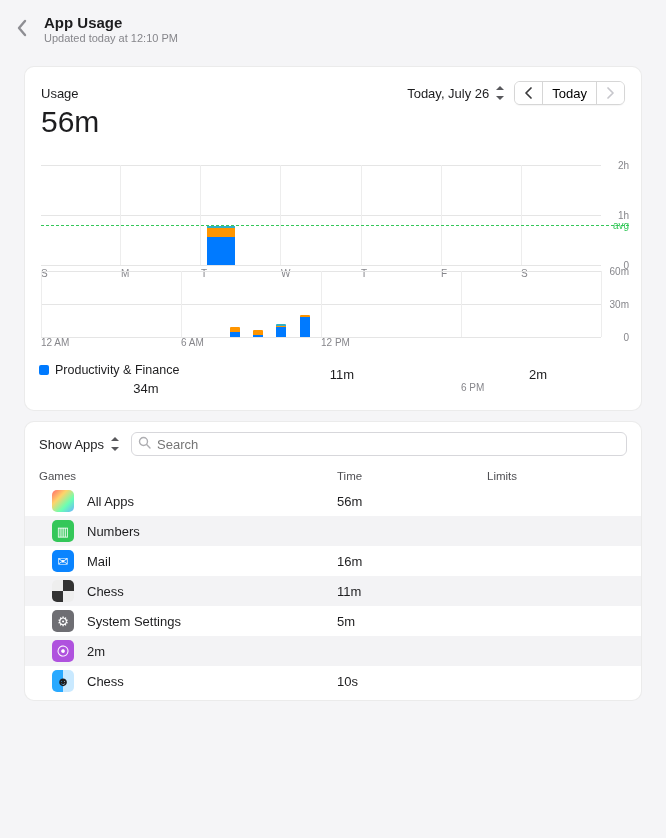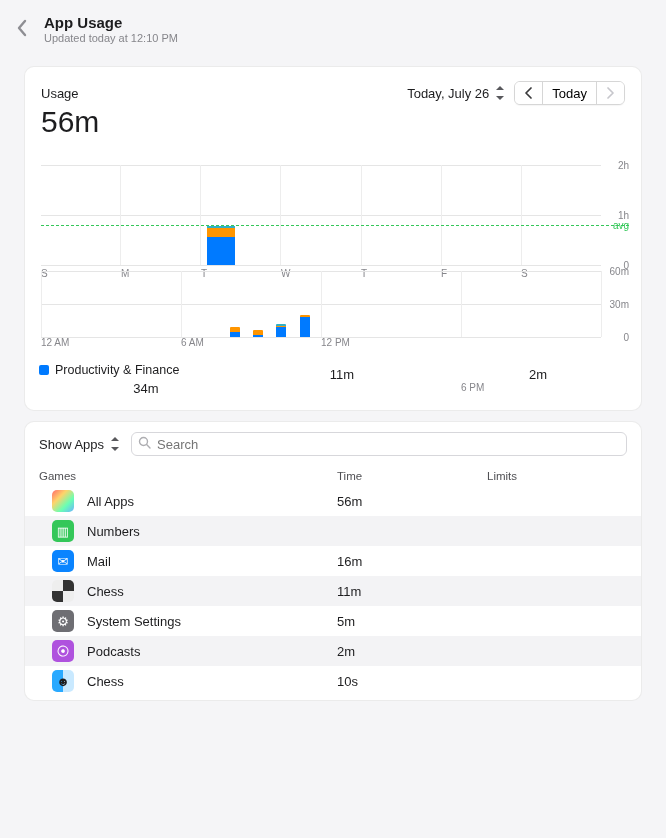--- a/index.html
+++ b/index.html
@@ -333,21 +333,20 @@
         <span></span>
       </div>
       <div class="trow">
         <span class="icon" style="background:#6e6e73;color:#fff;">⚙</span>
         <span>System Settings</span>
         <span>5m</span>
         <span></span>
       </div>
       <div class="trow alt">
         <span class="icon" style="background:#af52de;color:#fff;">⦿</span>
-        <span>Podcasts</span>
         <span>2m</span>
         <span></span>
       </div>
       <div class="trow">
         <span class="icon" style="background:linear-gradient(90deg,#29a9ff 50%,#c9e9ff 50%);">☻</span>
         <span>Chess</span>
         <span>10s</span>
         <span></span>
       </div>
     </div>

